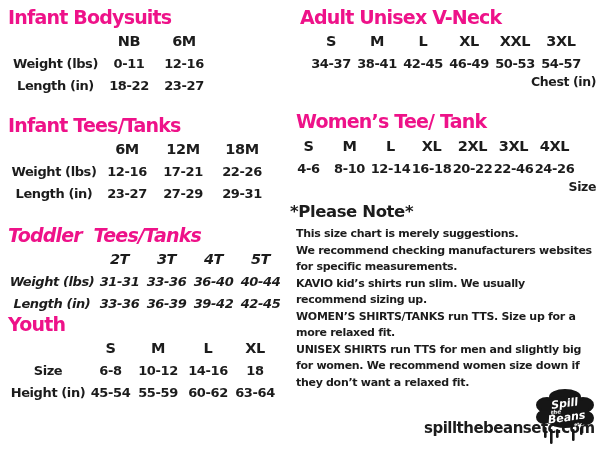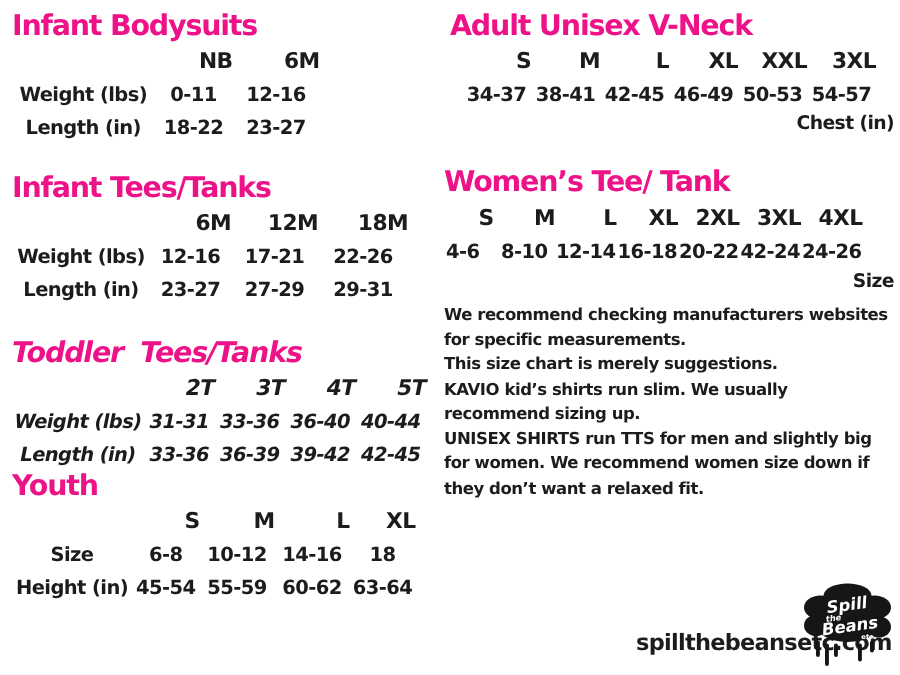--- a/index.html
+++ b/index.html
@@ -8,21 +8,21 @@
   #canvas { position:relative; width:600px; height:450px; background:var(--paper); overflow:hidden; }
 
   .heading {
     color:var(--accent); font-weight:bold; font-size:19px; line-height:1.05;
     letter-spacing:-0.8px; margin:0 0 5px 0; white-space:pre;
   }
   .section { position:absolute; }
 
   .tbl { display:grid; row-gap:7px; font-weight:bold; font-size:13px; letter-spacing:-0.4px; }
   .cell { text-align:center; white-space:nowrap; }
-  .hdr  { font-size:14.5px;text-align:right; }
+  .hdr  { font-size:14.5px; }
   .lbl  { text-align:center; }
 
   .tbl-bodysuits { grid-template-columns:95px 52px 58px; }
   .tbl-infant    { grid-template-columns:92px 54px 58px 60px; }
   .tbl-toddler   { grid-template-columns:88px 47px 47px 47px 47px; }
   .tbl-youth     { grid-template-columns:80px 45px 50px 50px 44px; }
   .tbl-adult     { grid-template-columns:repeat(6,46px); margin-left:12px; }
   .tbl-womens    { grid-template-columns:repeat(7,41px); }
 
   .measure { font-weight:bold; font-size:12.5px; letter-spacing:-0.4px; text-align:right; margin-top:3px; }
@@ -162,30 +162,32 @@
       <span class="cell hdr">XL</span>
       <span class="cell hdr">2XL</span>
       <span class="cell hdr">3XL</span>
       <span class="cell hdr">4XL</span>
 
       <span class="cell">4-6</span>
       <span class="cell">8-10</span>
       <span class="cell">12-14</span>
       <span class="cell">16-18</span>
       <span class="cell">20-22</span>
-      <span class="cell">42-24</span>
+      <span class="cell">22-46</span>
       <span class="cell">24-26</span>
     </div>
     <div class="measure">Size</div>
   </div>
 
   <div class="section" id="sec-note">
+    <div class="note-title">*Please Note*</div>
+    <p class="note-par"><span class="note-lead"></span><span>This size chart is merely suggestions.</span></p>
     <p class="note-par"><span class="note-lead"></span><span>We recommend checking manufacturers websites for specific measurements.</span></p>
-    <p class="note-par"><span class="note-lead"></span><span>This size chart is merely suggestions.</span></p>
     <p class="note-par"><span class="note-lead">KAVIO</span><span> kid’s shirts run slim. We usually recommend sizing up.</span></p>
+    <p class="note-par"><span class="note-lead">WOMEN’S SHIRTS/TANKS</span><span> run TTS. Size up for a more relaxed fit.</span></p>
     <p class="note-par"><span class="note-lead">UNISEX SHIRTS</span><span> run TTS for men and slightly big for women. We recommend women size down if they don’t want a relaxed fit.</span></p>
   </div>
 
   <div id="website">spillthebeansetc.com</div>
 
   <svg id="logo" width="66" height="64" viewBox="0 0 66 64" aria-hidden="true">
     <g fill="#161616">
       <ellipse cx="33" cy="13" rx="16" ry="8"></ellipse>
       <ellipse cx="15" cy="21" rx="11" ry="8"></ellipse>
       <ellipse cx="51" cy="21" rx="11" ry="8"></ellipse>

